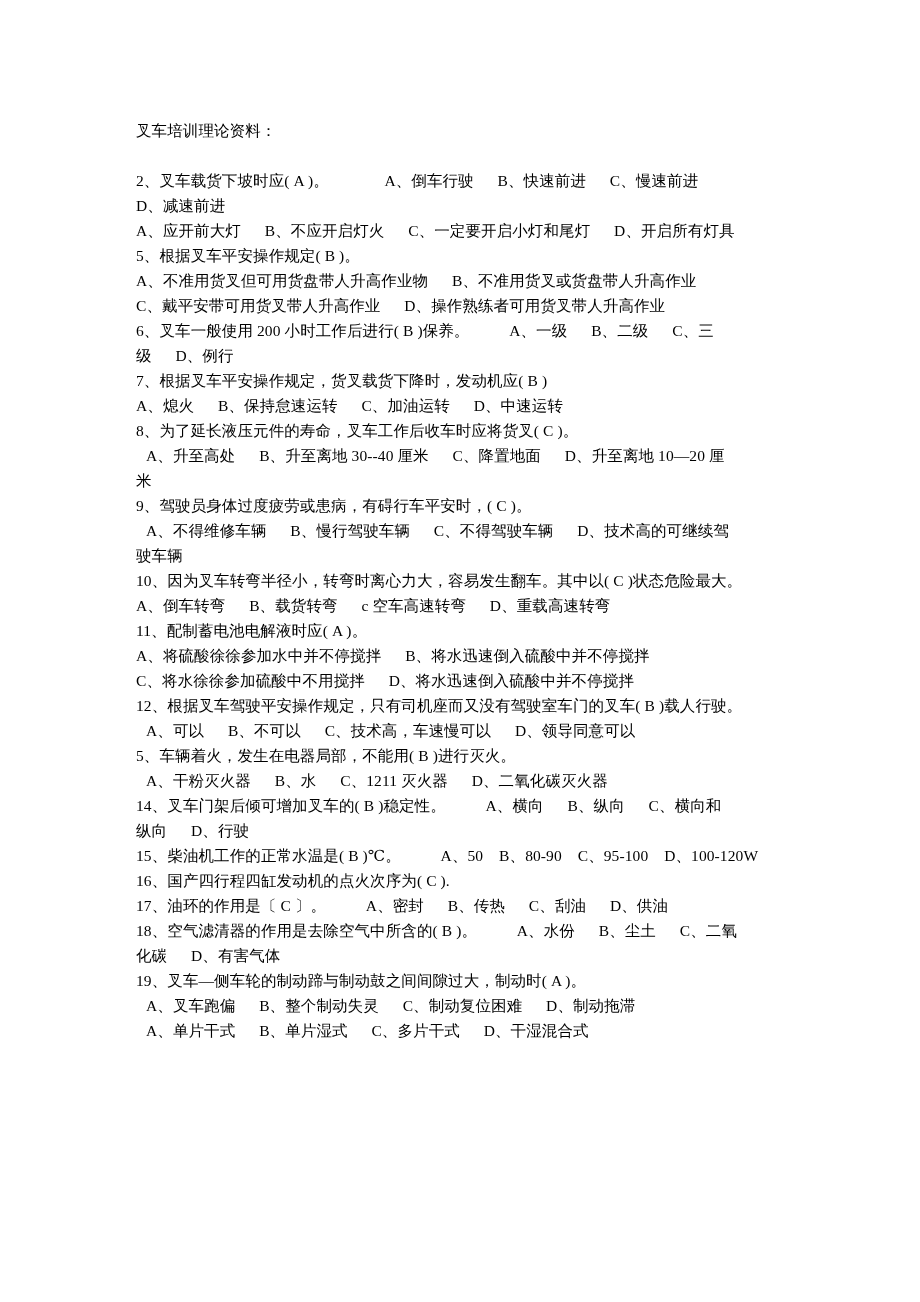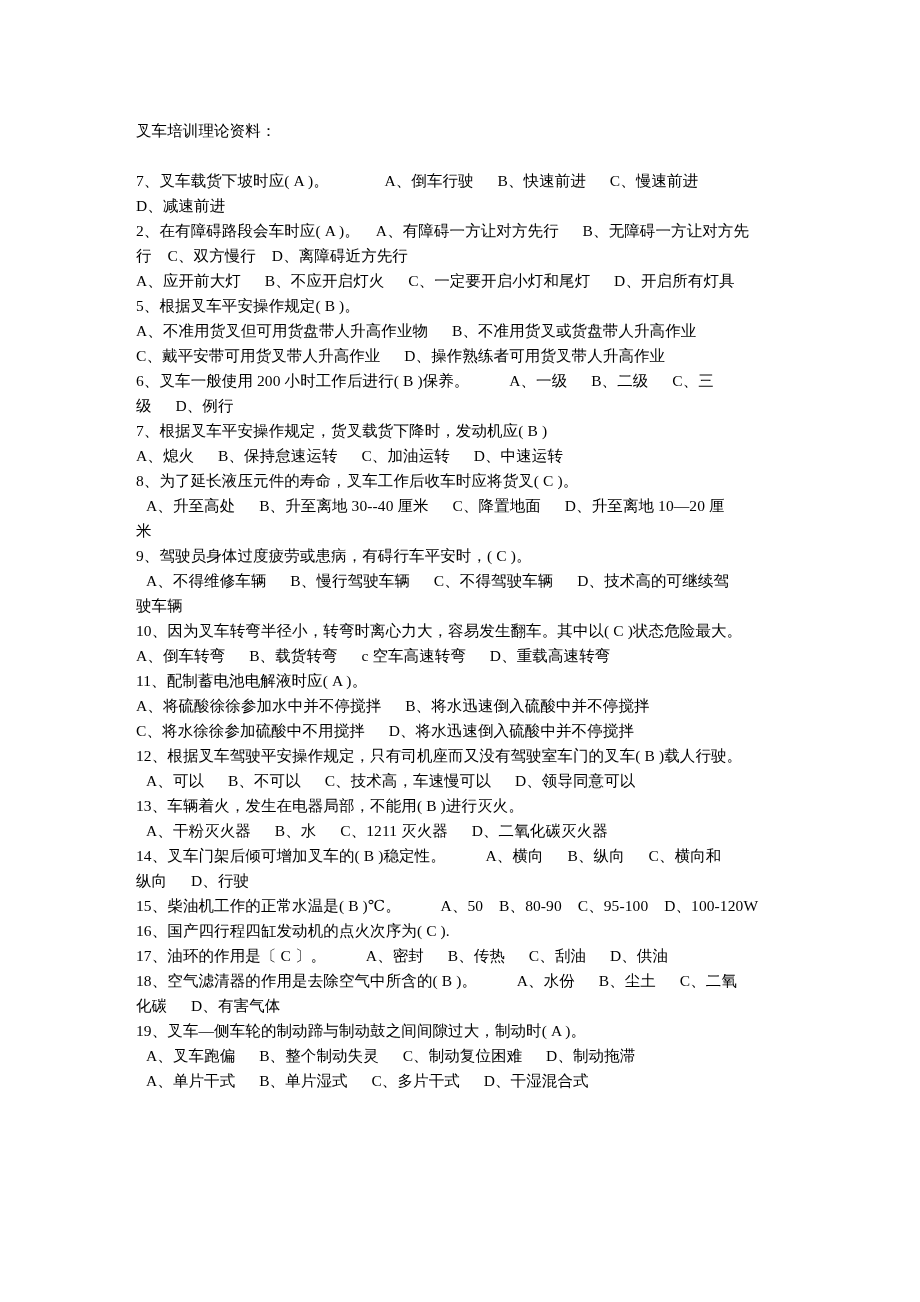--- a/index.html
+++ b/index.html
@@ -55,26 +55,22 @@
 </style>
 </head>
 <body>
 
 <div class="page">
 
   <div class="doc-title">叉车培训理论资料：</div>
 
   <div class="qa-list">
       <div class="qa-block">
-        <div class="line">7、叉车载货下坡时应( A )。              A、倒车行驶      B、快速前进      C、慢速前进</div>
+        <div class="line">2、叉车载货下坡时应( A )。              A、倒车行驶      B、快速前进      C、慢速前进</div>
         <div class="line">D、减速前进</div>
-      </div>
-      <div class="qa-block">
-        <div class="line">2、在有障碍路段会车时应( A )。    A、有障碍一方让对方先行      B、无障碍一方让对方先</div>
-        <div class="line">行    C、双方慢行    D、离障碍近方先行</div>
       </div>
       <div class="qa-block">
         <div class="line">A、应开前大灯      B、不应开启灯火      C、一定要开启小灯和尾灯      D、开启所有灯具</div>
       </div>
       <div class="qa-block">
         <div class="line">5、根据叉车平安操作规定( B )。</div>
         <div class="line">A、不准用货叉但可用货盘带人升高作业物      B、不准用货叉或货盘带人升高作业</div>
         <div class="line">C、戴平安带可用货叉带人升高作业      D、操作熟练者可用货叉带人升高作业</div>
       </div>
       <div class="qa-block">
@@ -102,21 +98,21 @@
       <div class="qa-block">
         <div class="line">11、配制蓄电池电解液时应( A )。</div>
         <div class="line">A、将硫酸徐徐参加水中并不停搅拌      B、将水迅速倒入硫酸中并不停搅拌</div>
         <div class="line">C、将水徐徐参加硫酸中不用搅拌      D、将水迅速倒入硫酸中并不停搅拌</div>
       </div>
       <div class="qa-block">
         <div class="line">12、根据叉车驾驶平安操作规定，只有司机座而又没有驾驶室车门的叉车( B )载人行驶。</div>
         <div class="line indented">A、可以      B、不可以      C、技术高，车速慢可以      D、领导同意可以</div>
       </div>
       <div class="qa-block">
-        <div class="line">13、车辆着火，发生在电器局部，不能用( B )进行灭火。</div>
+        <div class="line">5、车辆着火，发生在电器局部，不能用( B )进行灭火。</div>
         <div class="line indented">A、干粉灭火器      B、水      C、1211 灭火器      D、二氧化碳灭火器</div>
       </div>
       <div class="qa-block">
         <div class="line">14、叉车门架后倾可增加叉车的( B )稳定性。          A、横向      B、纵向      C、横向和</div>
         <div class="line">纵向      D、行驶</div>
       </div>
       <div class="qa-block">
         <div class="line">15、柴油机工作的正常水温是( B )℃。          A、50    B、80-90    C、95-100    D、100-120W</div>
       </div>
       <div class="qa-block">

